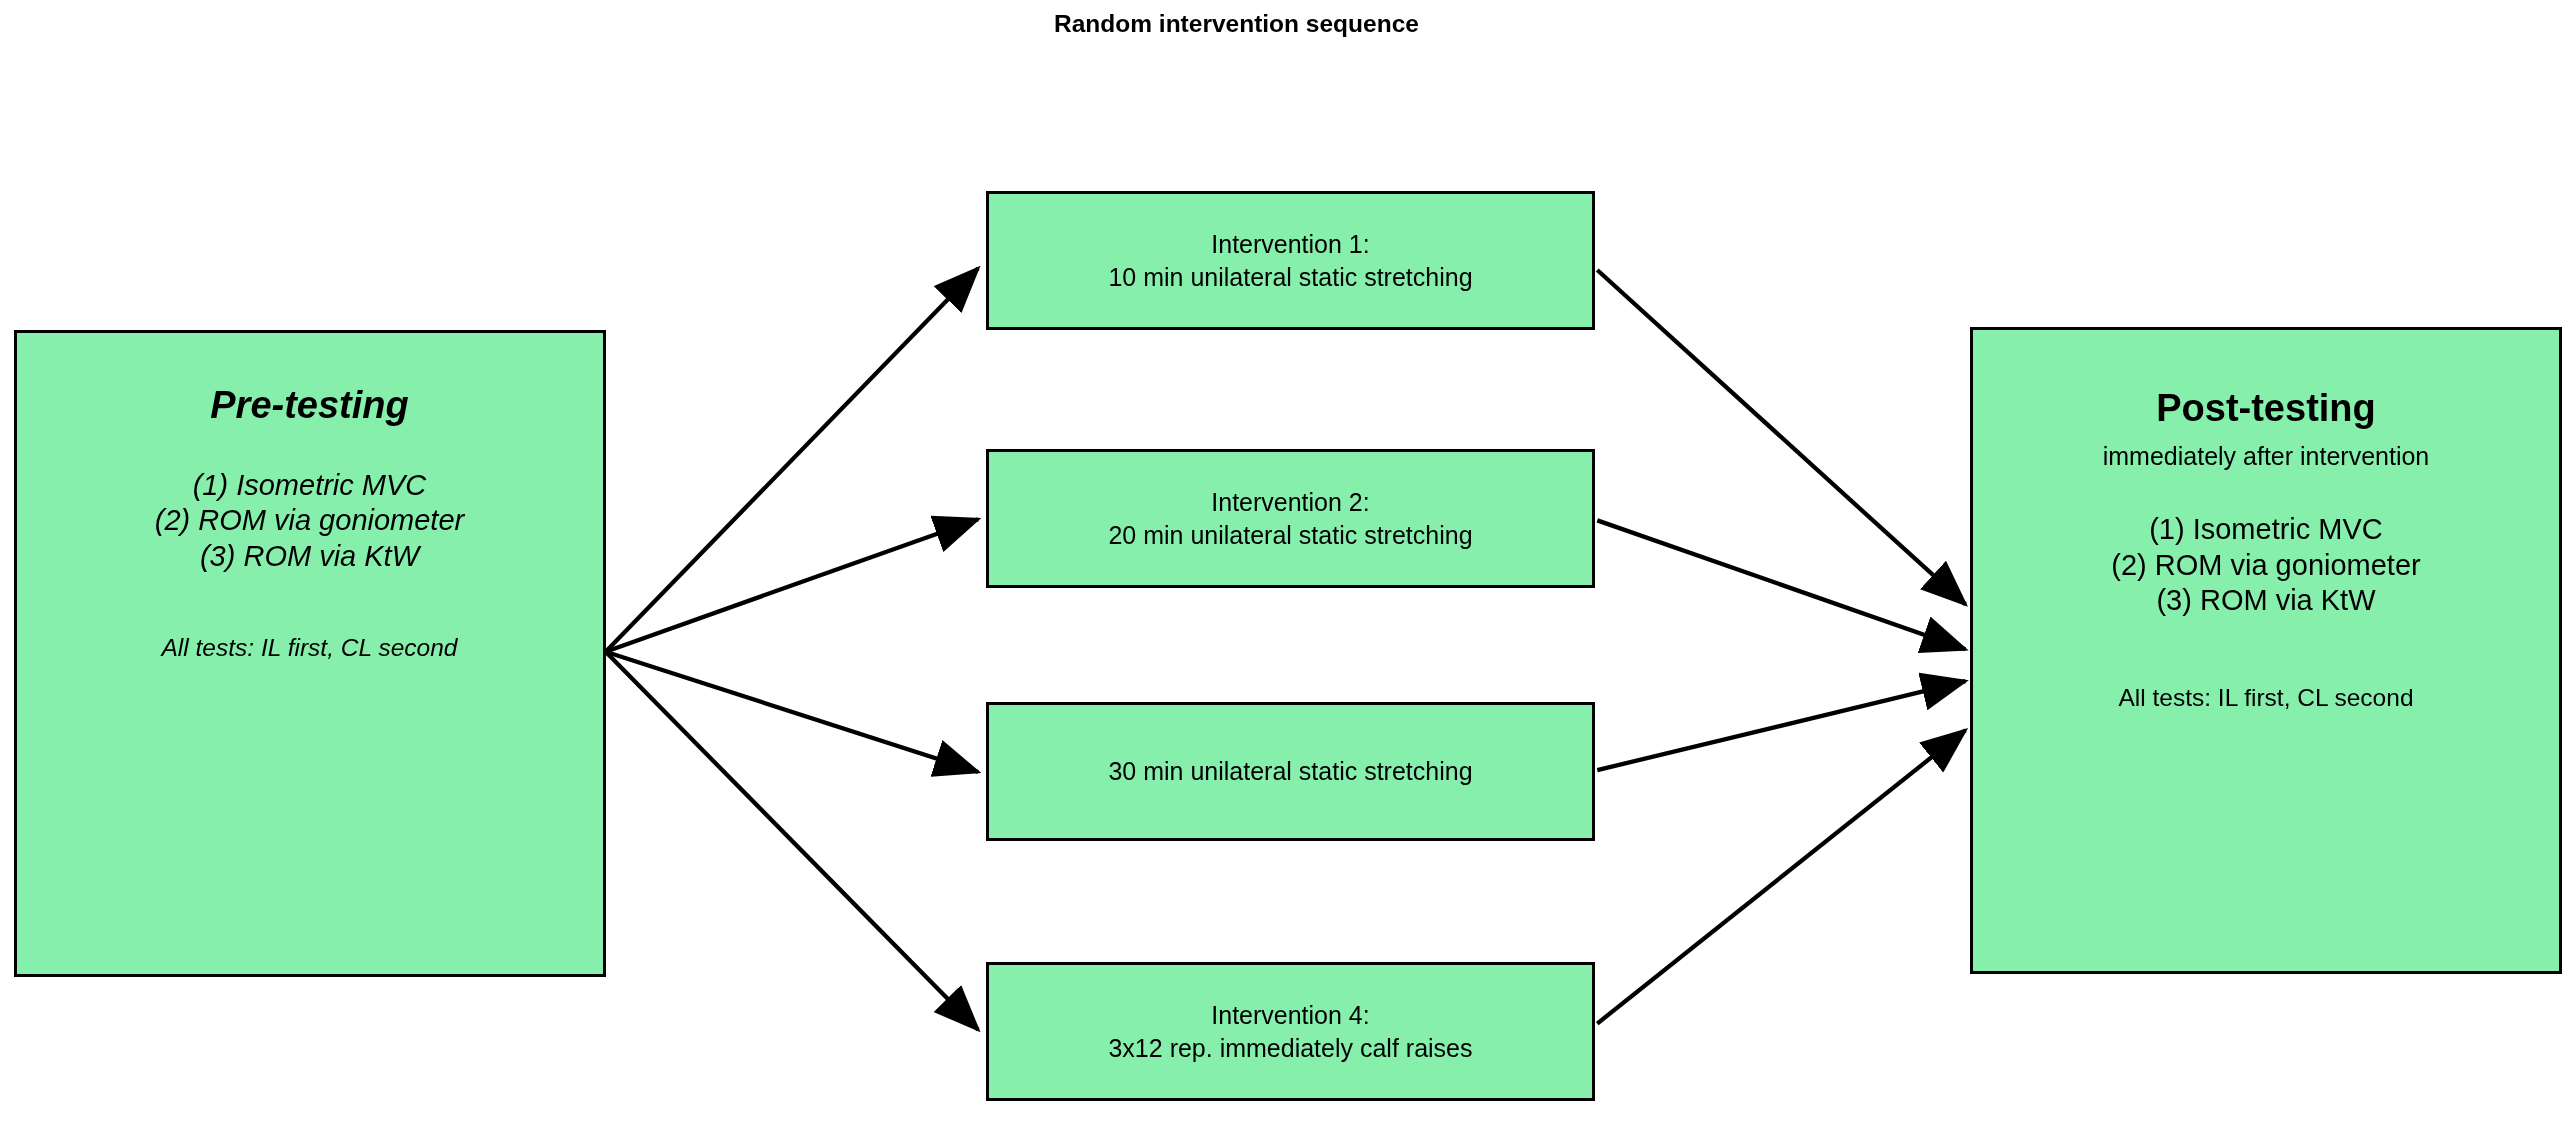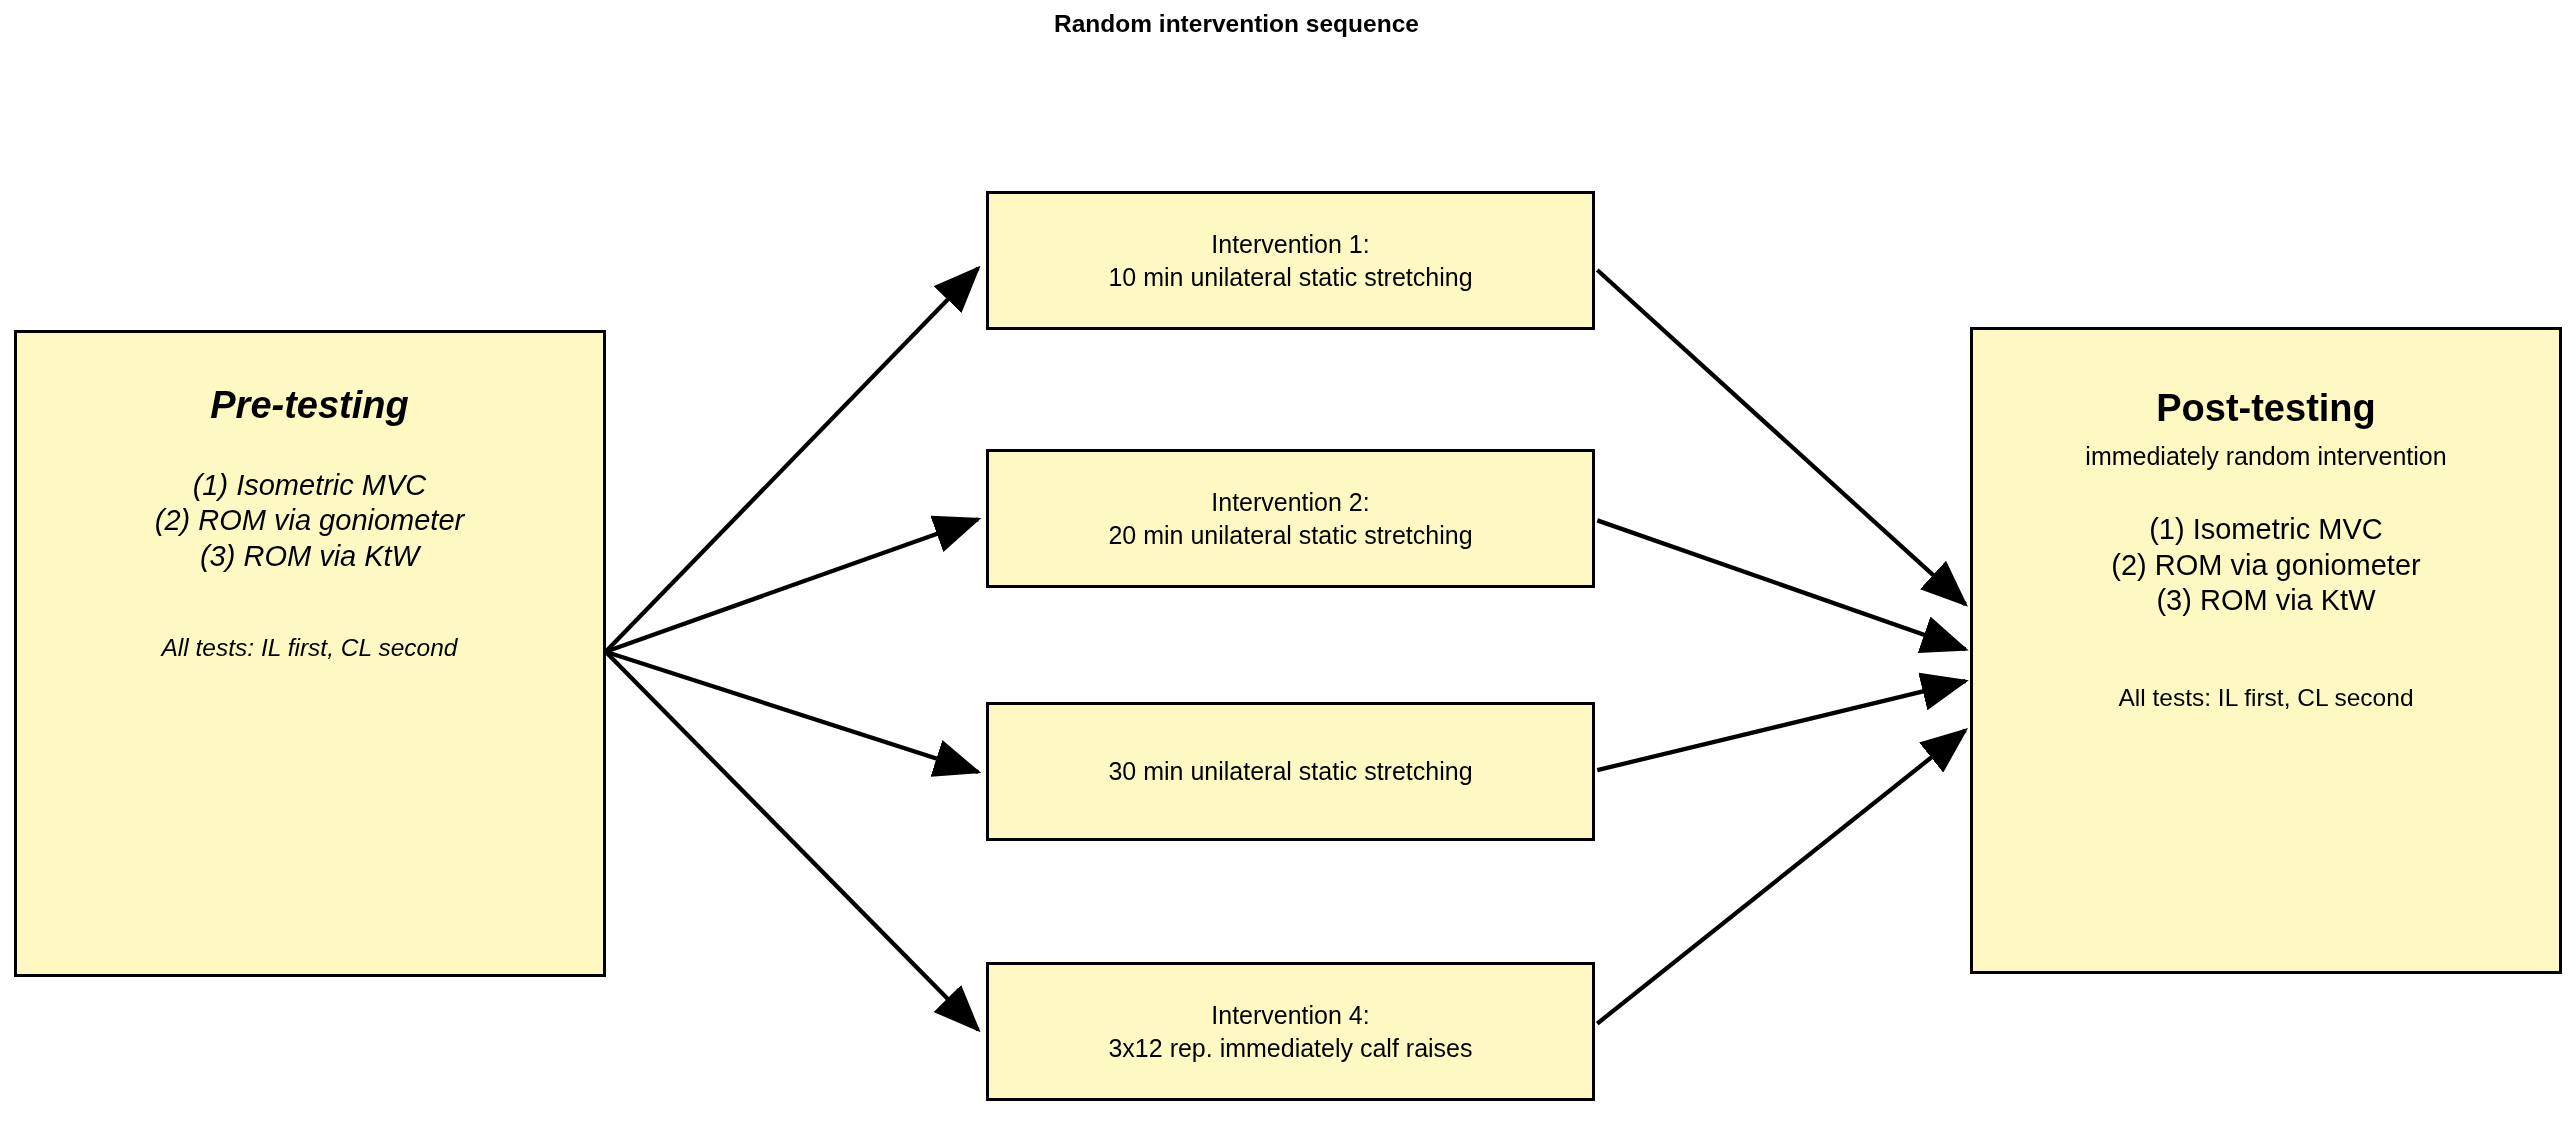--- a/index.html
+++ b/index.html
@@ -25,21 +25,21 @@
     font-weight:bold;
     letter-spacing:0px;
     line-height:1.1;
     transform:translateX(-2%);
   }
 
   
   .node{
     position:absolute;
     box-sizing:border-box;
-    background:#fef9c3;
+    background:#86efac;
     border:3.1px solid #000000;
     display:flex;
     flex-direction:column;
     align-items:center;
     justify-content:flex-start;
   }
 
   
   .endpoint{padding-top:0;}
   .endpoint .node-title{
@@ -157,21 +157,21 @@
     <span class="iv-line">30 min unilateral static stretching</span>
   </div>
 
   <div id="intervention-box-4" class="node intervention">
     <span class="iv-line">Intervention 4:</span>
     <span class="iv-line">3x12 rep. immediately calf raises</span>
   </div>
 
   <div id="post-testing-box" class="node endpoint">
     <div class="node-title">Post-testing</div>
-    <div class="node-sub">immediately random intervention</div>
+    <div class="node-sub">immediately after intervention</div>
     <div class="measure-list">
       <span class="measure-item">(1) Isometric MVC</span>
       <span class="measure-item">(2) ROM via goniometer</span>
       <span class="measure-item">(3) ROM via KtW</span>
     </div>
     <div class="node-foot">All tests: IL first, CL second</div>
   </div>
 
 </div>
 

